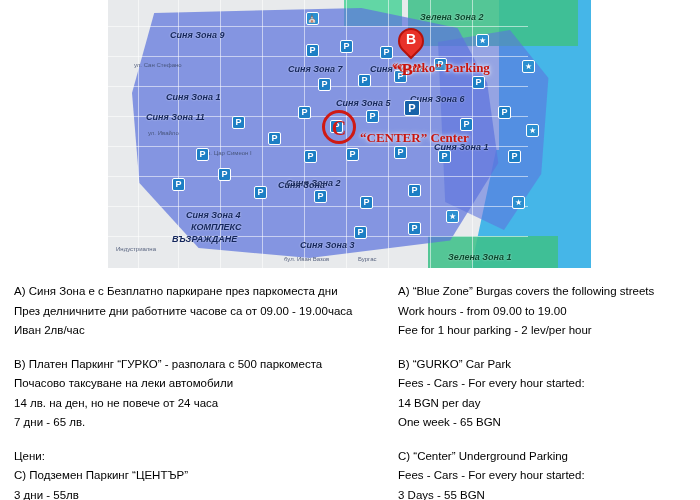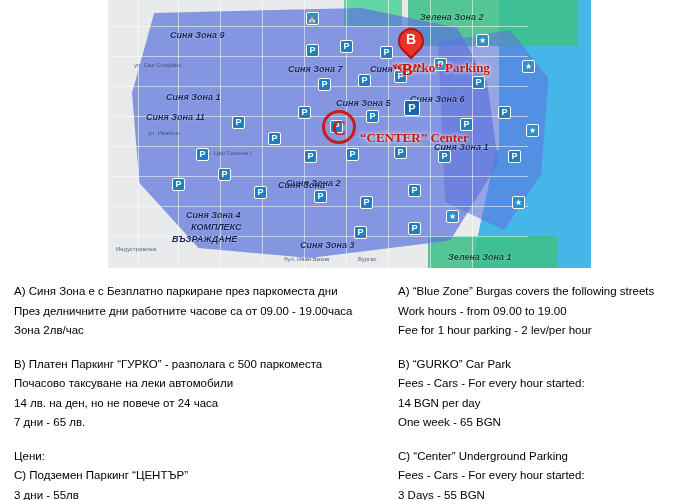--- a/index.html
+++ b/index.html
@@ -336,21 +336,21 @@
   </div>
 
   <div class="callout" id="callout-b">“Gurko” Parking</div>
   <div class="callout-letter" style="left:393px;top:60px;">“B”</div>
   <div class="callout" id="callout-c">“CENTER” Center</div>
 
   <div class="col" id="col-bg">
       <div class="para">
         <div class="line">A) Синя Зона е с Безплатно паркиране през паркоместа дни</div>
         <div class="line">През делничните дни работните часове са от 09.00 - 19.00часа</div>
-        <div class="line">Зона 2лв/час</div>
+        <div class="line">Иван 2лв/час</div>
       </div>
       <div class="para">
         <div class="line">B) Платен Паркинг “ГУРКО” - разполага с 500 паркоместа</div>
         <div class="line">Почасово таксуване на леки автомобили</div>
         <div class="line">14 лв. на ден, но не повече от 24 часа</div>
         <div class="line">7 дни - 65 лв.</div>
       </div>
       <div class="para">
         <div class="line">Цени:</div>
         <div class="line">C) Подземен Паркинг “ЦЕНТЪР”</div>

